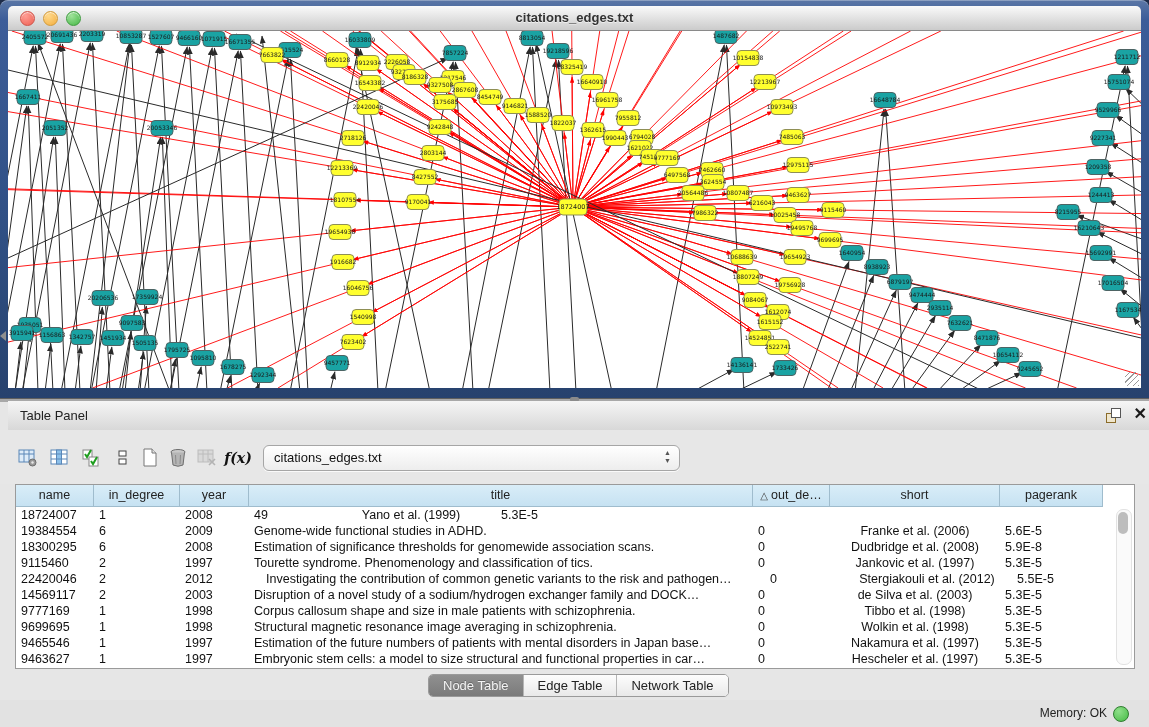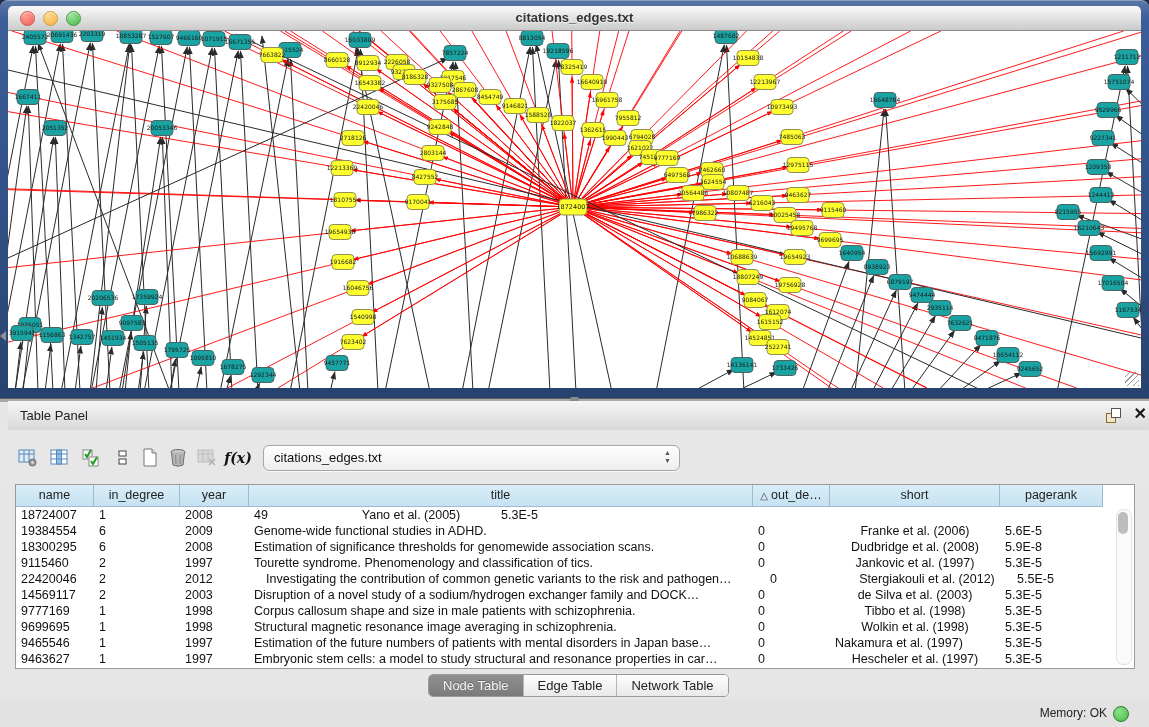--- a/index.html
+++ b/index.html
@@ -639,21 +639,21 @@
       <div class="th" style="width: 77px;"><span class="sort-tri">△</span>out_de…</div>
       <div class="th" style="width: 170px;">short</div>
       <div class="th" style="width: 103px;">pagerank</div>
     </div>
   <div class="tbody" id="tbody">
       <div class="tr">
         <div class="td" style="width: 78px; text-align: left;">18724007</div>
         <div class="td" style="width: 86px; text-align: left;">1</div>
         <div class="td" style="width: 69px; text-align: left;">2008</div>
         <div class="td" style="width: 77px; text-align: left;">49</div>
-        <div class="td" style="width: 170px; text-align: center;">Yano et al. (2005)</div>
+        <div class="td" style="width: 170px; text-align: center;">Yano et al. (1999)</div>
         <div class="td" style="width: 103px; text-align: left;">5.3E-5</div>
       </div>
       <div class="tr">
         <div class="td" style="width: 78px; text-align: left;">19384554</div>
         <div class="td" style="width: 86px; text-align: left;">6</div>
         <div class="td" style="width: 69px; text-align: left;">2009</div>
         <div class="td" style="width: 504px; text-align: left;">Genome-wide functional studies in ADHD.</div>
         <div class="td" style="width: 77px; text-align: left;">0</div>
         <div class="td" style="width: 170px; text-align: center;">Franke et al. (2006)</div>
         <div class="td" style="width: 103px; text-align: left;">5.6E-5</div>
@@ -711,28 +711,28 @@
         <div class="td" style="width: 77px; text-align: left;">0</div>
         <div class="td" style="width: 170px; text-align: center;">Wolkin et al. (1998)</div>
         <div class="td" style="width: 103px; text-align: left;">5.3E-5</div>
       </div>
       <div class="tr">
         <div class="td" style="width: 78px; text-align: left;">9465546</div>
         <div class="td" style="width: 86px; text-align: left;">1</div>
         <div class="td" style="width: 69px; text-align: left;">1997</div>
         <div class="td" style="width: 504px; text-align: left;">Estimation of the future numbers of patients with mental disorders in Japan base…</div>
         <div class="td" style="width: 77px; text-align: left;">0</div>
-        <div class="td" style="width: 170px; ">Nakamura et al. (1997)</div>
+        <div class="td" style="width: 170px; text-align: center;">Nakamura et al. (1997)</div>
         <div class="td" style="width: 103px; text-align: left;">5.3E-5</div>
       </div>
       <div class="tr">
         <div class="td" style="width: 78px; text-align: left;">9463627</div>
         <div class="td" style="width: 86px; text-align: left;">1</div>
         <div class="td" style="width: 69px; text-align: left;">1997</div>
-        <div class="td" style="width: 504px; text-align: left;">Embryonic stem cells: a model to study structural and resonance properties in car…</div>
+        <div class="td" style="width: 504px; text-align: left;">Embryonic stem cells: a model to size structural and functional properties in car…</div>
         <div class="td" style="width: 77px; text-align: left;">0</div>
         <div class="td" style="width: 170px; text-align: center;">Hescheler et al. (1997)</div>
         <div class="td" style="width: 103px; text-align: left;">5.3E-5</div>
       </div>
     </div>
   <div class="vscroll">
       <div class="vthumb"></div>
     </div>
 </div>
 

